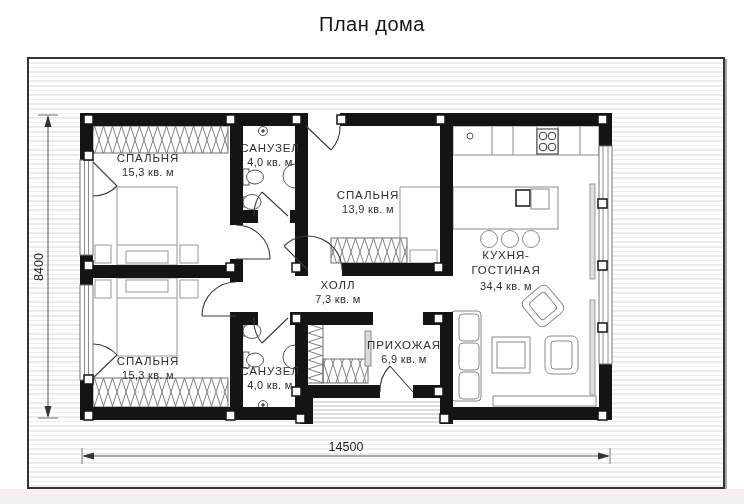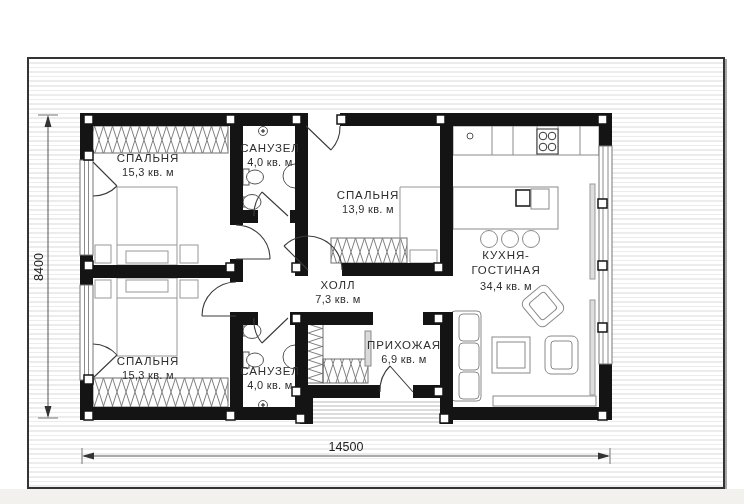--- a/index.html
+++ b/index.html
@@ -11,20 +11,21 @@
   .outside{position:absolute;left:0;top:489px;width:744px;height:15px;background:#f2f1ee;}
   svg.plan{position:absolute;left:0;top:0;}
   .rname{font-size:11.5px;letter-spacing:0.9px;fill:#2e2e2e;}
   .rarea{font-size:11px;letter-spacing:0.3px;fill:#2e2e2e;}
   .dimtxt{font-size:12.5px;fill:#222222;}
 </style>
 </head>
 <body>
 
 <div class="page">
+  <div class="title">План дома</div>
   <div class="frame"></div>
   <div class="outside"></div>
 
   <svg class="plan" width="744" height="504" viewBox="0 0 744 504">
     <defs>
       <pattern id="hz" patternUnits="userSpaceOnUse" width="9" height="28">
         <path d="M0 0 L9 28 M9 0 L0 28" stroke="#6f6f6f" stroke-width="0.9" fill="none"></path>
       </pattern>
       <pattern id="vz" patternUnits="userSpaceOnUse" width="28" height="9">
         <path d="M0 0 L28 9 M0 9 L28 0" stroke="#6f6f6f" stroke-width="0.9" fill="none"></path>

